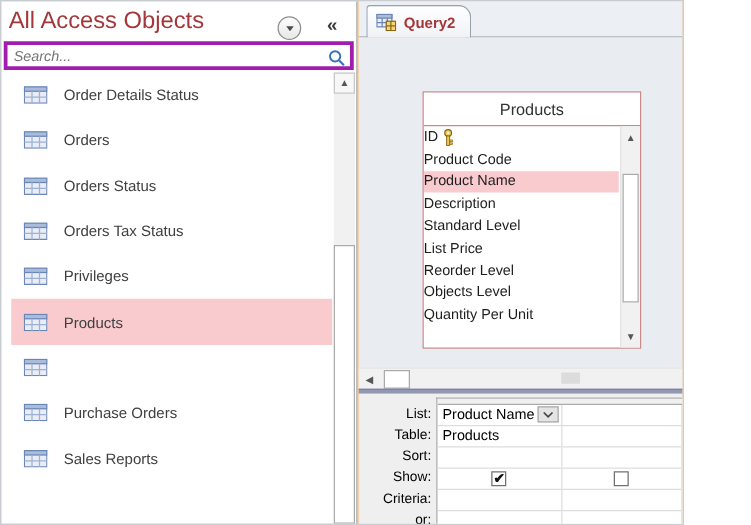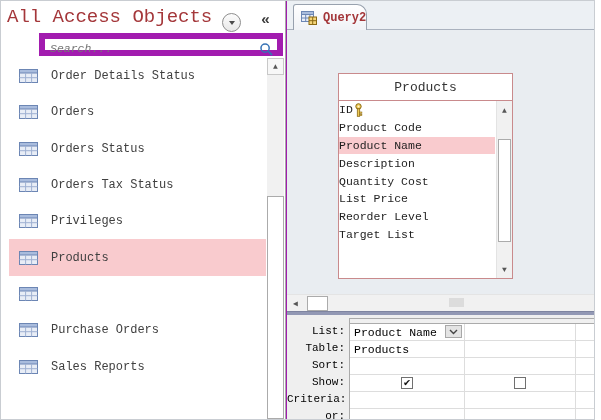--- a/index.html
+++ b/index.html
@@ -2,49 +2,49 @@
 <html style="--accent: #A4373A; --pink: #F9CBCE; --flborder: #C98A8C; --panebg: #E9EDF1;"><head>
 <meta charset="utf-8">
 <style>
   :root{
     --accent:#A4373A;
     --pink:#F9CBCE;
     --flborder:#C98A8C;
     --panebg:#E9EDF1;
   }
   html,body{margin:0;padding:0;background:#fff;}
-  .app{position:relative;width:595px;height:420px;box-sizing:border-box;border:1px solid #C9CDD2;
-       font-family:Liberation Mono, monospace;background:#a21caf;overflow:hidden;}
+  .app{position:relative;width:547px;height:420px;box-sizing:border-box;border:1px solid #C9CDD2;
+       font-family:Liberation Sans, sans-serif;background:#fdba74;overflow:hidden;}
 
   
   .sidebar{position:absolute;left:0;top:0;bottom:0;width:285px;background:#fff;border-right:1px solid #A8A8A8;box-sizing:border-box;}
   .sb-title{position:absolute;left:6px;top:5px;font-size:19px;font-weight:400;color:var(--accent);white-space:nowrap;}
   .menu-btn{position:absolute;right:44px;top:12px;width:17px;height:17px;border:1px solid #8E8E8E;border-radius:50%;
             background:linear-gradient(#FCFCFC,#E8E8E8);display:flex;align-items:center;justify-content:center;}
   .menu-btn .tri{width:0;height:0;border-left:3px solid transparent;border-right:3px solid transparent;border-top:4px solid #4A4A4A;margin-top:1px;}
   .shutter-btn{position:absolute;right:15px;top:11px;font-size:15px;font-weight:bold;color:#3A3A3A;cursor:pointer;line-height:17px;}
-  .search-box{position:absolute;left:2px;right:2px;top:32px;height:23px;border:6px solid #a21caf;background:#fff;box-sizing:border-box;margin-left:36px;}
+  .search-box{position:absolute;left:2px;right:2px;top:32px;height:23px;border:3px solid #a21caf;background:#fff;box-sizing:border-box;}
   .search-input{border:none;outline:none;width:calc(100% - 24px);height:100%;font-style:italic;font-size:11.5px;
                 padding:0 0 0 5px;color:#111;background:transparent;font-family:inherit;}
   .search-icon{position:absolute;right:3px;top:3px;width:15px;height:15px;}
   .nav-list{position:absolute;left:0;top:57px;bottom:0;right:19px;overflow:hidden;text-align:center;}
   .nav-item{height:36.3px;display:flex;align-items:center;margin-left:8px;padding-left:10px;}
   .nav-item.selected{background:var(--pink);}
   .tbl-icon{width:19px;height:14px;margin-right:13px;flex:none;display:block;}
   .nav-label{font-size:12px;color:#404040;white-space:nowrap;}
   .sb-scroll{position:absolute;right:1px;top:57px;bottom:0;width:17px;background:#F1F1F1;}
   .sb-up{height:17px;background:#F7F7F7;border:1px solid #C8C8C8;box-sizing:border-box;display:flex;align-items:center;justify-content:center;font-size:8px;color:#565656;}
   .sb-thumb{position:absolute;top:138px;left:0;right:0;bottom:0;background:#FFF;border:1px solid #ABABAB;box-sizing:border-box;}
 
   
   .main{position:absolute;left:286px;top:0;right:0;bottom:0;background:var(--panebg);}
   .tabstrip{position:absolute;top:0;left:0;right:0;height:29px;background:#ECF0F4;border-bottom:1px solid #AAB2BE;box-sizing:border-box;}
   .tab{position:absolute;left:6px;top:3px;height:26px;background:linear-gradient(#FFFFFF,#F0F2F6);
        border:1px solid #98A1AE;border-bottom:none;border-radius:3px 10px 0 0;display:flex;align-items:center;
-       padding:0 0 0 7px;box-sizing:border-box;z-index:2;}
+       padding:0 12px 0 7px;box-sizing:border-box;z-index:2;}
   .tab-label{margin-left:6px;font-size:12px;font-weight:bold;color:var(--accent);}
 
   .design-pane{position:absolute;top:29px;left:0;right:0;height:281px;background:var(--panebg);}
   .field-card{position:absolute;left:51px;top:43px;width:175px;height:206px;background:#fff;
               border:1px solid var(--flborder);box-sizing:border-box;}
   .fc-header{height:27px;line-height:27px;text-align:center;font-size:13px;color:#333;border-bottom:1px solid var(--flborder);box-sizing:border-box;}
   .fc-body{position:absolute;top:27px;bottom:0;left:0;right:0;overflow:hidden;}
   .f-row{height:17.8px;display:flex;align-items:center;font-size:11.5px;color:#1E1E1E;position:relative;margin-right:17px;white-space:nowrap;}
   .f-row.selected{background:var(--pink);}
   .key-icon{position:absolute;left:14px;top:2px;width:11px;height:14px;}
@@ -229,30 +229,33 @@
             <div class="f-row">
               <span class="f-label">Product Code</span>
             </div>
             <div class="f-row selected">
               <span class="f-label">Product Name</span>
             </div>
             <div class="f-row">
               <span class="f-label">Description</span>
             </div>
             <div class="f-row">
-              <span class="f-label">Quantity Cost</span>
+              <span class="f-label">Standard Level</span>
             </div>
             <div class="f-row">
               <span class="f-label">List Price</span>
             </div>
             <div class="f-row">
               <span class="f-label">Reorder Level</span>
             </div>
             <div class="f-row">
-              <span class="f-label">Target List</span>
+              <span class="f-label">Objects Level</span>
+            </div>
+            <div class="f-row">
+              <span class="f-label">Quantity Per Unit</span>
             </div>
           </div>
         <div class="fc-scroll" style="top:27px;">
           <div class="fc-up">▲</div>
           <div class="fc-thumb"></div>
           <div class="fc-down">▼</div>
         </div>
       </div>
 
       <div class="h-scroll">

